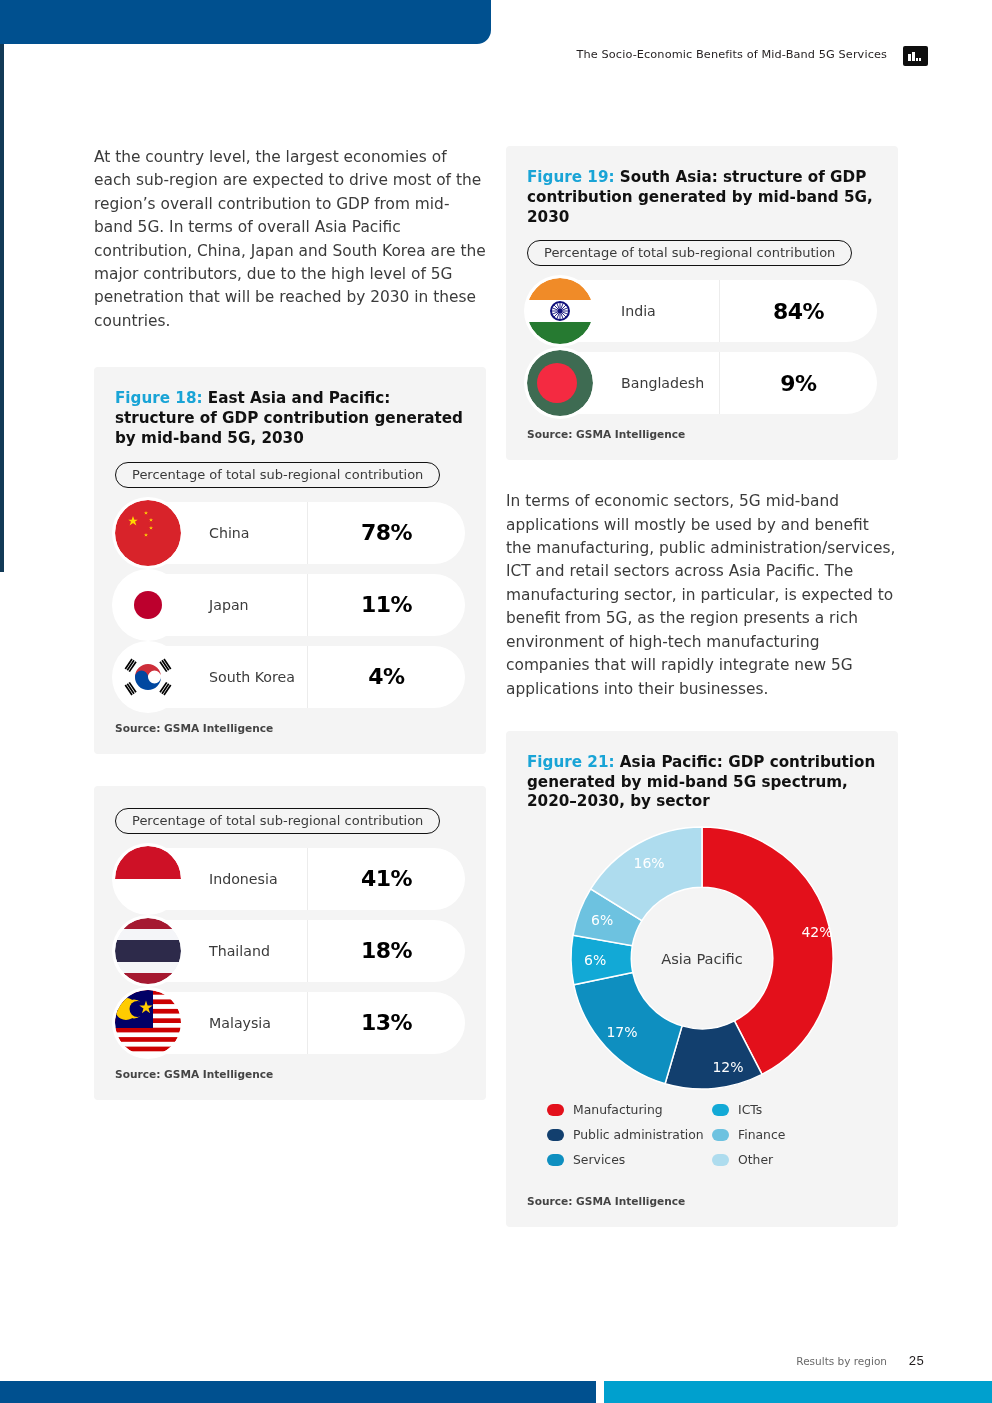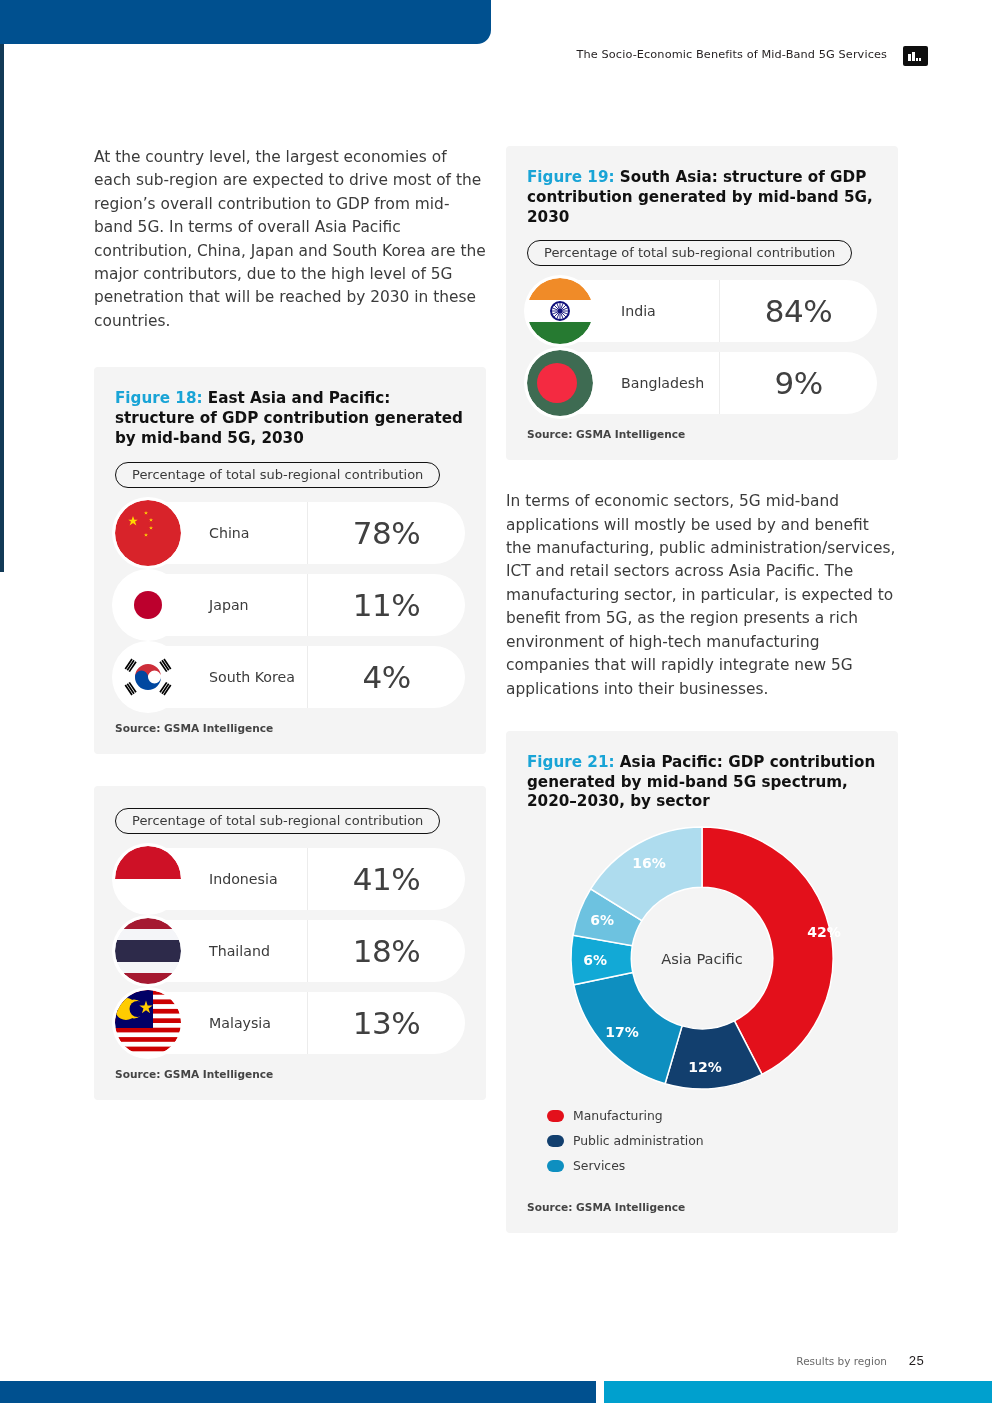--- a/index.html
+++ b/index.html
@@ -47,36 +47,36 @@
   .pill{display:inline-block;border:1.3px solid #111;border-radius:999px;
         padding:4px 16px 5px 16px;font-size:13px;color:#3a3a3a;margin-bottom:14px;
         white-space:nowrap;}
 
   .rows{display:flex;flex-direction:column;gap:10px;}
   .row{position:relative;height:62px;}
   .row-card{position:absolute;left:34px;top:0;right:0;height:62px;background:#fff;
             border-radius:0 31px 31px 0;display:flex;align-items:center;}
   .row-name{flex:0 0 158px;padding-left:60px;box-sizing:border-box;font-size:14.2px;color:#3b3b3b;}
   .row-div{width:1px;height:62px;background:#ececec;}
-  .row-val{flex:1;text-align:center;font-size:31px;font-weight:normal;color:#404040;letter-spacing:-.5px;}
+  .row-val{flex:1;text-align:center;font-size:22px;font-weight:bold;color:#000000;letter-spacing:-.5px;}
 
   .flag{position:absolute;left:0;top:-2px;width:66px;height:66px;border-radius:50%;
         overflow:hidden;background:#fff;box-shadow:0 0 0 3px #fff;z-index:3;}
   .flag > svg{display:block;width:66px;height:66px;}
 
   .source{font-size:10.6px;color:#444;margin-top:14px;
           font-family:"DejaVu Sans","Liberation Sans",sans-serif;font-weight:bold;}
 
   
   .donut-wrap{position:relative;width:300px;height:272px;margin:10px auto 0 auto;}
   .donut-center{position:absolute;left:50%;top:50%;transform:translate(-50%,-50%);
                 font-size:14.6px;color:#3b3b3b;white-space:nowrap;}
-  .slice-lbl{position:absolute;font-size:14px;font-weight:bold;color:#fff;transform:translate(-50%,-50%);}
-
-  .legend{display:flex;flex-wrap:wrap;margin-top:14px;padding-left:20px;}
+  .slice-lbl{position:absolute;font-size:14px;font-weight:normal;color:#fff;transform:translate(-50%,-50%);}
+
+  .legend{display:flex;flex-wrap:wrap;margin-top:8px;padding-left:20px;}
   .legend-col{width:50%;box-sizing:border-box;}
   .legend-item{display:flex;align-items:center;gap:9px;margin-bottom:10px;}
   .legend-dot{width:17px;height:12px;border-radius:7px;flex:0 0 auto;}
   .legend-txt{font-size:12.4px;color:#3b3b3b;}
 </style>
 </head>
 <body>
 
 <div class="top-bar"></div>
 <div class="left-rule"></div>
@@ -328,22 +328,22 @@
       <svg id="donut-svg" width="300" height="272" viewBox="0 0 300 272">
           <path d="M150 5 A131 131 0 0 1 210.02767434629078 252.437443773795 L182.41494414699702 198.8762196378493 A70.74000000000001 70.74000000000001 0 0 0 150 65.25999999999999 Z" fill="#e3101b" stroke="#ffffff" stroke-width="1.5"></path>
           <path d="M210.02767434629078 252.437443773795 A131 131 0 0 1 113.09303505377272 261.69357954349914 L130.07023892903726 203.87453295348956 A70.74000000000001 70.74000000000001 0 0 0 182.41494414699702 198.8762196378493 Z" fill="#123f6e" stroke="#ffffff" stroke-width="1.5"></path>
           <path d="M113.09303505377272 261.69357954349914 A131 131 0 0 1 21.776879545864006 162.82967351654003 L80.75951495476654 150.4880236989316 A70.74000000000001 70.74000000000001 0 0 0 130.07023892903726 203.87453295348956 Z" fill="#0e8fc0" stroke="#ffffff" stroke-width="1.5"></path>
           <path d="M21.776879545864006 162.82967351654003 A131 131 0 0 1 20.990184355400743 113.2520887256321 L80.3346995519164 123.71612791184134 A70.74000000000001 70.74000000000001 0 0 0 80.75951495476654 150.4880236989316 Z" fill="#12a9d6" stroke="#ffffff" stroke-width="1.5"></path>
           <path d="M20.990184355400743 113.2520887256321 A131 131 0 0 1 38.685968676613584 66.93346374302423 L89.89042308537134 98.70407042123308 A70.74000000000001 70.74000000000001 0 0 0 80.3346995519164 123.71612791184134 Z" fill="#6dc2e0" stroke="#ffffff" stroke-width="1.5"></path>
           <path d="M38.685968676613584 66.93346374302423 A131 131 0 0 1 149.99999999999997 5 L150 65.25999999999999 A70.74000000000001 70.74000000000001 0 0 0 89.89042308537134 98.70407042123308 Z" fill="#aedcee" stroke="#ffffff" stroke-width="1.5"></path>
         </svg>
       <div class="donut-center">Asia Pacific</div>
       <div id="donut-labels">
-          <div class="slice-lbl" style="left: 272px; top: 110.333px;">42%</div>
-          <div class="slice-lbl" style="left: 153px; top: 244.377px;">12%</div>
+          <div class="slice-lbl" style="left: 265px; top: 110.333px;">42%</div>
+          <div class="slice-lbl" style="left: 176px; top: 244.377px;">12%</div>
           <div class="slice-lbl" style="left: 70.025px; top: 209.869px;">17%</div>
           <div class="slice-lbl" style="left: 43.1435px; top: 137.696px;">6%</div>
           <div class="slice-lbl" style="left: 50.1676px; top: 97.8596px;">6%</div>
           <div class="slice-lbl" style="left: 97.0678px; top: 40.864px;">16%</div>
         </div>
     </div>
 
     <div class="legend" id="donut-legend">
         <div class="legend-col">
           <div class="legend-item">
@@ -352,17 +352,31 @@
           </div>
           <div class="legend-item">
             <span class="legend-dot" style="background: rgb(18, 63, 110);"></span>
             <span class="legend-txt">Public administration</span>
           </div>
           <div class="legend-item">
             <span class="legend-dot" style="background: rgb(14, 143, 192);"></span>
             <span class="legend-txt">Services</span>
           </div>
         </div>
+        <div class="legend-col">
+          <div class="legend-item">
+            <span class="legend-dot" style="background: rgb(18, 169, 214);"></span>
+            <span class="legend-txt">ICTs</span>
+          </div>
+          <div class="legend-item">
+            <span class="legend-dot" style="background: rgb(109, 194, 224);"></span>
+            <span class="legend-txt">Finance</span>
+          </div>
+          <div class="legend-item">
+            <span class="legend-dot" style="background: rgb(174, 220, 238);"></span>
+            <span class="legend-txt">Other</span>
+          </div>
+        </div>
       </div>
 
     <div class="source" style="margin-top:18px;">Source: GSMA Intelligence</div>
   </div>
 </div>
 
 </body></html>

